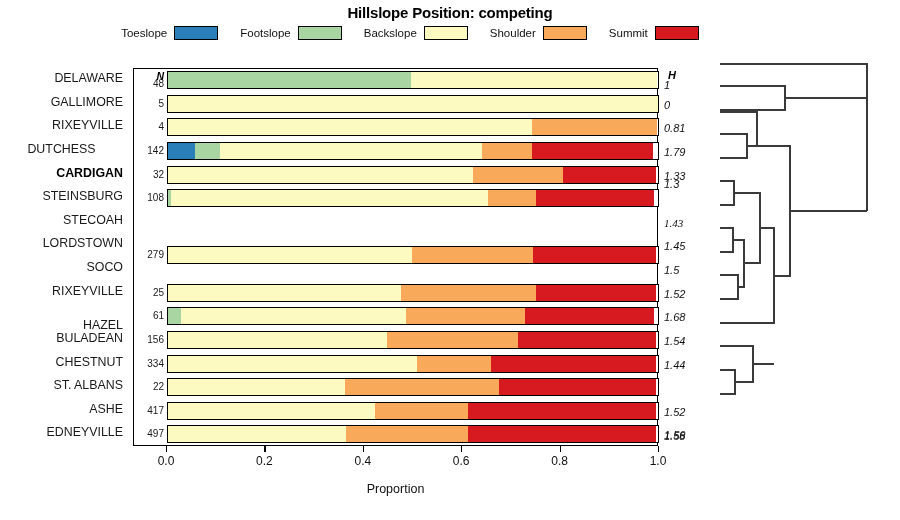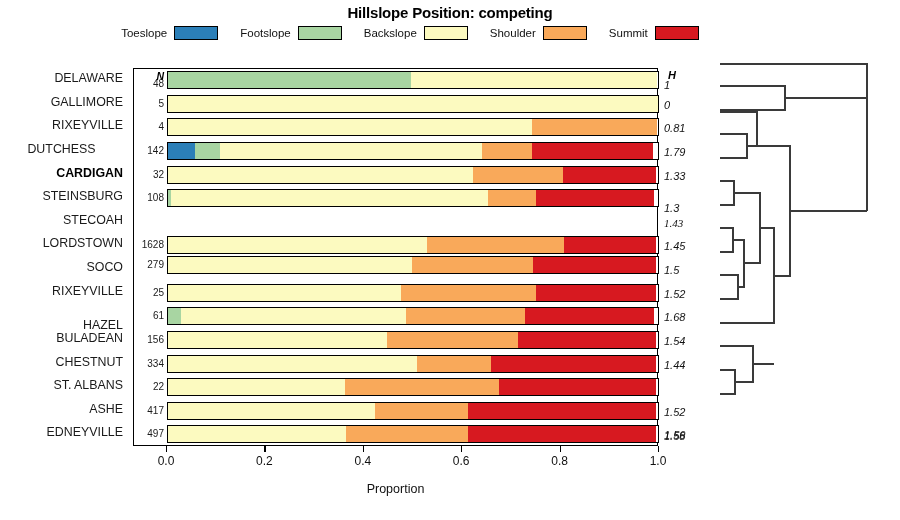--- a/index.html
+++ b/index.html
@@ -254,29 +254,21 @@
         </div>
         <div class="row" style="top: 118.125px;">
           <div class="n-value">108</div>
           <div class="bar">
             <div class="seg" style="flex: 0 0 0.9%; background: rgb(168, 213, 162);"></div>
             <div class="seg" style="flex: 0 0 64.8%; background: rgb(252, 250, 192);"></div>
             <div class="seg" style="flex: 0 0 10.1%; background: rgb(249, 169, 90);"></div>
             <div class="seg" style="flex: 0 0 24.2%; background: rgb(215, 25, 32);"></div>
           </div>
         </div>
-        <div class="row" style="top: 165.375px;">
-          <div class="n-value">1628</div>
-          <div class="bar">
-            <div class="seg" style="flex: 0 0 53%; background: rgb(252, 250, 192);"></div>
-            <div class="seg" style="flex: 0 0 28.3%; background: rgb(249, 169, 90);"></div>
-            <div class="seg" style="flex: 0 0 18.7%; background: rgb(215, 25, 32);"></div>
-          </div>
-        </div>
-        <div class="row" style="top: 185px;">
+        <div class="row" style="top: 175px;">
           <div class="n-value">279</div>
           <div class="bar">
             <div class="seg" style="flex: 0 0 50%; background: rgb(252, 250, 192);"></div>
             <div class="seg" style="flex: 0 0 25%; background: rgb(249, 169, 90);"></div>
             <div class="seg" style="flex: 0 0 25%; background: rgb(215, 25, 32);"></div>
           </div>
         </div>
         <div class="row" style="top: 212.625px;">
           <div class="n-value">25</div>
           <div class="bar">
@@ -337,21 +329,21 @@
       </div>
   </div>
 
   <div class="hcol" id="hcol">
       <div class="hheader" style="top: 1px;">H</div>
       <div class="hval" style="top: 11px;">1</div>
       <div class="hval" style="top: 30.625px;">0</div>
       <div class="hval" style="top: 54.25px;">0.81</div>
       <div class="hval" style="top: 77.875px;">1.79</div>
       <div class="hval" style="top: 101.5px;">1.33</div>
-      <div class="hval" style="top: 134px; text-align: center;">1.3</div>
+      <div class="hval" style="top: 110px; text-align: center;">1.3</div>
       <div class="hval" style="top: 148.75px; font-family: Liberation Serif, serif;">1.43</div>
       <div class="hval" style="top: 172.375px;">1.45</div>
       <div class="hval" style="top: 196px;">1.5</div>
       <div class="hval" style="top: 219.625px;">1.52</div>
       <div class="hval" style="top: 243.25px;">1.68</div>
       <div class="hval" style="top: 266.875px;">1.54</div>
       <div class="hval" style="top: 290.5px;">1.44</div>
       <div class="hval" style="top: 314.125px; margin-top: 48px;">1.58</div>
       <div class="hval" style="top: 337.75px;">1.52</div>
       <div class="hval" style="top: 361.375px;">1.56</div>

